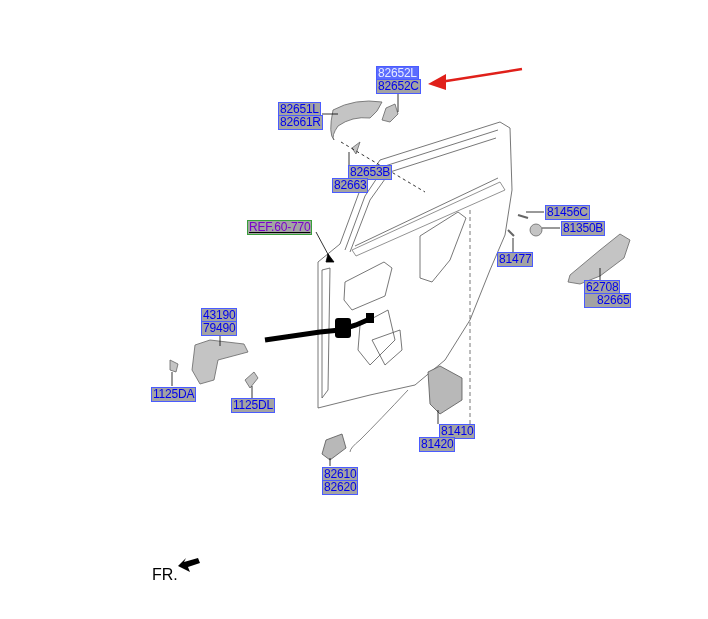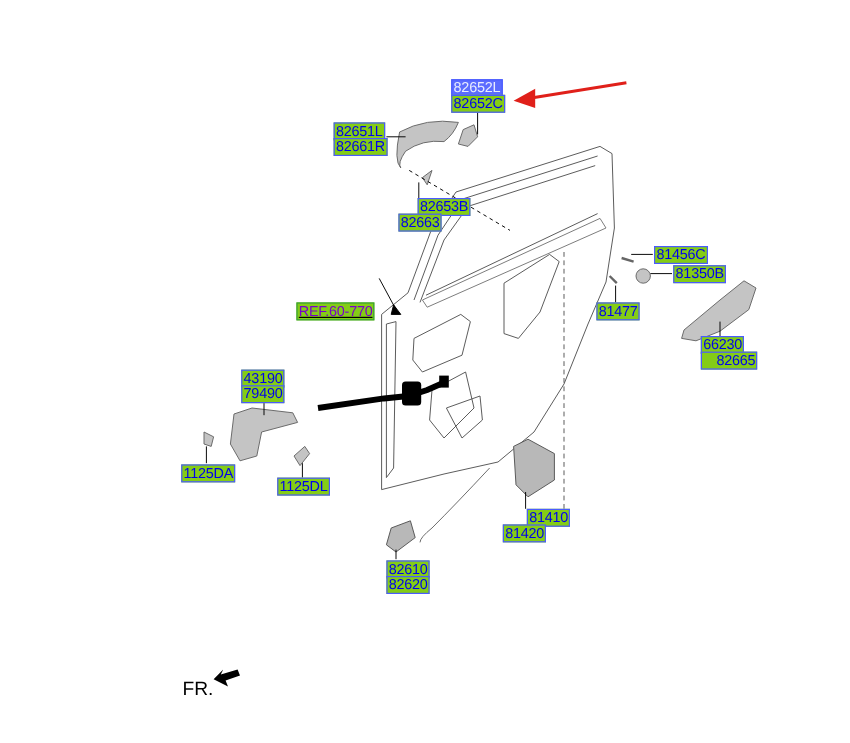--- a/index.html
+++ b/index.html
@@ -1,18 +1,18 @@
 <!DOCTYPE html>
 <html><head>
 <meta charset="utf-8">
 <style>
   html, body { margin:0; padding:0; background:#ffffff; }
   body { width:708px; height:619px; position:relative; overflow:hidden; font-family:"Liberation Sans", sans-serif; }
   #diagram { position:absolute; left:0; top:0; width:708px; height:619px; }
-  .lbl { position:absolute; font-family:"Liberation Sans", sans-serif; font-size:12px; line-height:13px; color:#0000ee; background:#84cc16; border:1.5px solid #4a5bff; padding:0 1px; white-space:nowrap; letter-spacing:-0.2px; }
+  .lbl { position:absolute; font-family:"Liberation Sans", sans-serif; font-size:12px; line-height:13px; color:#0000ee; background:#a3a3a3; border:1.5px solid #4a5bff; padding:0 1px; white-space:nowrap; letter-spacing:-0.2px; }
   .lbl.hl { background:#5b6cff; color:#e8ecff; }
   .lbl.ref { border-color:#38a03a; color:#7a00cc; text-decoration:underline; text-decoration-color:#000; }
   .fr { position:absolute; left:152px; top:566px; font-size:16px; color:#000; font-family:"Liberation Sans", sans-serif; }
 </style>
 </head>
 <body>
 
 <svg id="diagram" viewBox="0 0 708 619" xmlns="http://www.w3.org/2000/svg">
 
   <g>
@@ -91,27 +91,27 @@
 
 <div class="lbl hl" style="left:376px;top:66px;">82652L</div>
 <div class="lbl" style="left:376px;top:79px;">82652C</div>
 
 <div class="lbl" style="left:278px;top:102px;">82651L</div>
 <div class="lbl" style="left:278px;top:115px;">82661R</div>
 
 <div class="lbl" style="left:328px;top:165px;margin-left:20px;">82653B</div>
 <div class="lbl" style="left:332px;top:178px;">82663</div>
 
-<div class="lbl ref" style="left:247px;top:220px;margin-top:32px;">REF.60-770</div>
+<div class="lbl ref" style="left:247px;top:220px;">REF.60-770</div>
 
 <div class="lbl" style="left:545px;top:205px;">81456C</div>
 <div class="lbl" style="left:561px;top:221px;">81350B</div>
 <div class="lbl" style="left:497px;top:252px;">81477</div>
 
-<div class="lbl" style="left:584px;top:280px;">66230</div>
+<div class="lbl" style="left:584px;top:280px;">62708</div>
 <div class="lbl" style="left:584px;top:293px;padding-left:12px;">82665</div>
 
 <div class="lbl" style="left:201px;top:308px;">43190</div>
 <div class="lbl" style="left:201px;top:321px;">79490</div>
 
 <div class="lbl" style="left:151px;top:387px;">1125DA</div>
 <div class="lbl" style="left:231px;top:398px;">1125DL</div>
 
 <div class="lbl" style="left:419px;top:424px;margin-left:20px;">81410</div>
 <div class="lbl" style="left:419px;top:437px;">81420</div>

